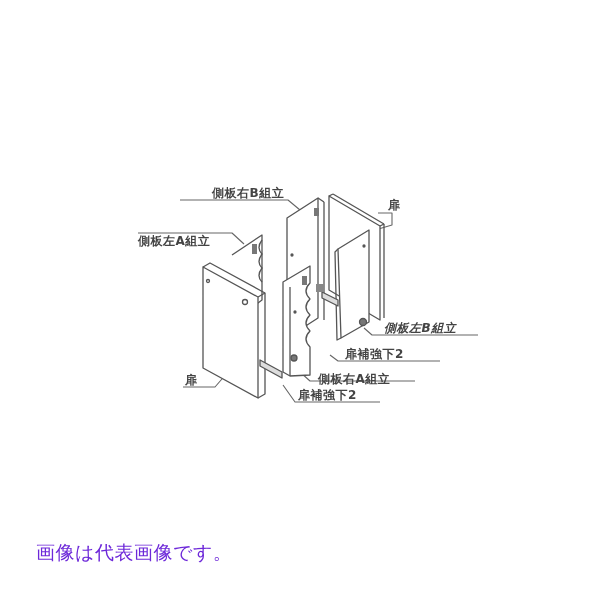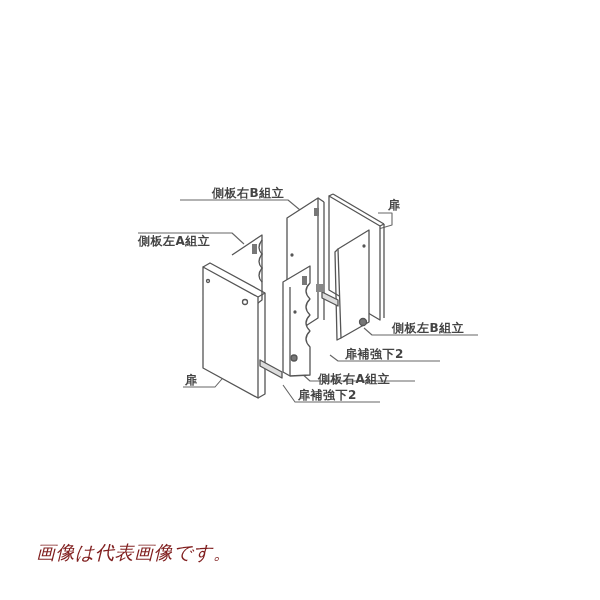--- a/index.html
+++ b/index.html
@@ -1,22 +1,22 @@
 <!DOCTYPE html>
 <html><head>
 <meta charset="utf-8">
 <style>
   html, body { margin: 0; padding: 0; background: #ffffff; }
   body { width: 600px; height: 600px; position: relative; overflow: hidden;
          font-family: "DejaVu Sans", "Liberation Sans", sans-serif; }
   #diagram { position: absolute; left: 0; top: 0; width: 600px; height: 600px; }
   .lbl { position: absolute; font-size: 12px; font-weight: bold; color: #444; letter-spacing: 0.5px;
          white-space: nowrap; line-height: 14px; }
-  .caption { position: absolute; left: 36px; top: 540px; font-size: 19px; color: #7f1d1d;
-             font-family: "DejaVu Sans", sans-serif; letter-spacing: 0.5px; font-style: italic; }
+  .caption { position: absolute; left: 36px; top: 540px; font-size: 19px; color: #6d28d9;
+             font-family: "DejaVu Sans", sans-serif; letter-spacing: 0.5px; }
 </style>
 </head>
 <body>
 
 <svg id="diagram" viewBox="0 0 600 600" xmlns="http://www.w3.org/2000/svg">
   <g fill="none" stroke="#555" stroke-width="1.3" stroke-linejoin="round">
 
     <g stroke="#666" stroke-width="1.1">
       <polyline points="180,200 288,200 300,210"></polyline>
       <polyline points="138,233 232,233 244,244"></polyline>
@@ -81,19 +81,19 @@
 
     <g>
       <polygon points="260,360 282,372 282,378 260,366" fill="#ddd"></polygon>
     </g>
   </g>
 </svg>
 
 <div class="lbl" style="left:180px; top:186px;margin-left:32px;">側板右B組立</div>
 <div class="lbl" style="left:138px; top:234px;">側板左A組立</div>
 <div class="lbl" style="left:388px; top:198px;">扉</div>
-<div class="lbl" style="left:392px; top:321px;">側板左B組立</div>
+<div class="lbl" style="left:384px; top:321px;font-style:italic;">側板左B組立</div>
 <div class="lbl" style="left:345px; top:347px;">扉補強下2</div>
 <div class="lbl" style="left:318px; top:372px;">側板右A組立</div>
 <div class="lbl" style="left:185px; top:373px;">扉</div>
 <div class="lbl" style="left:298px; top:388px;">扉補強下2</div>
 
 <div class="caption">画像は代表画像です。</div>
 
 </body></html>

